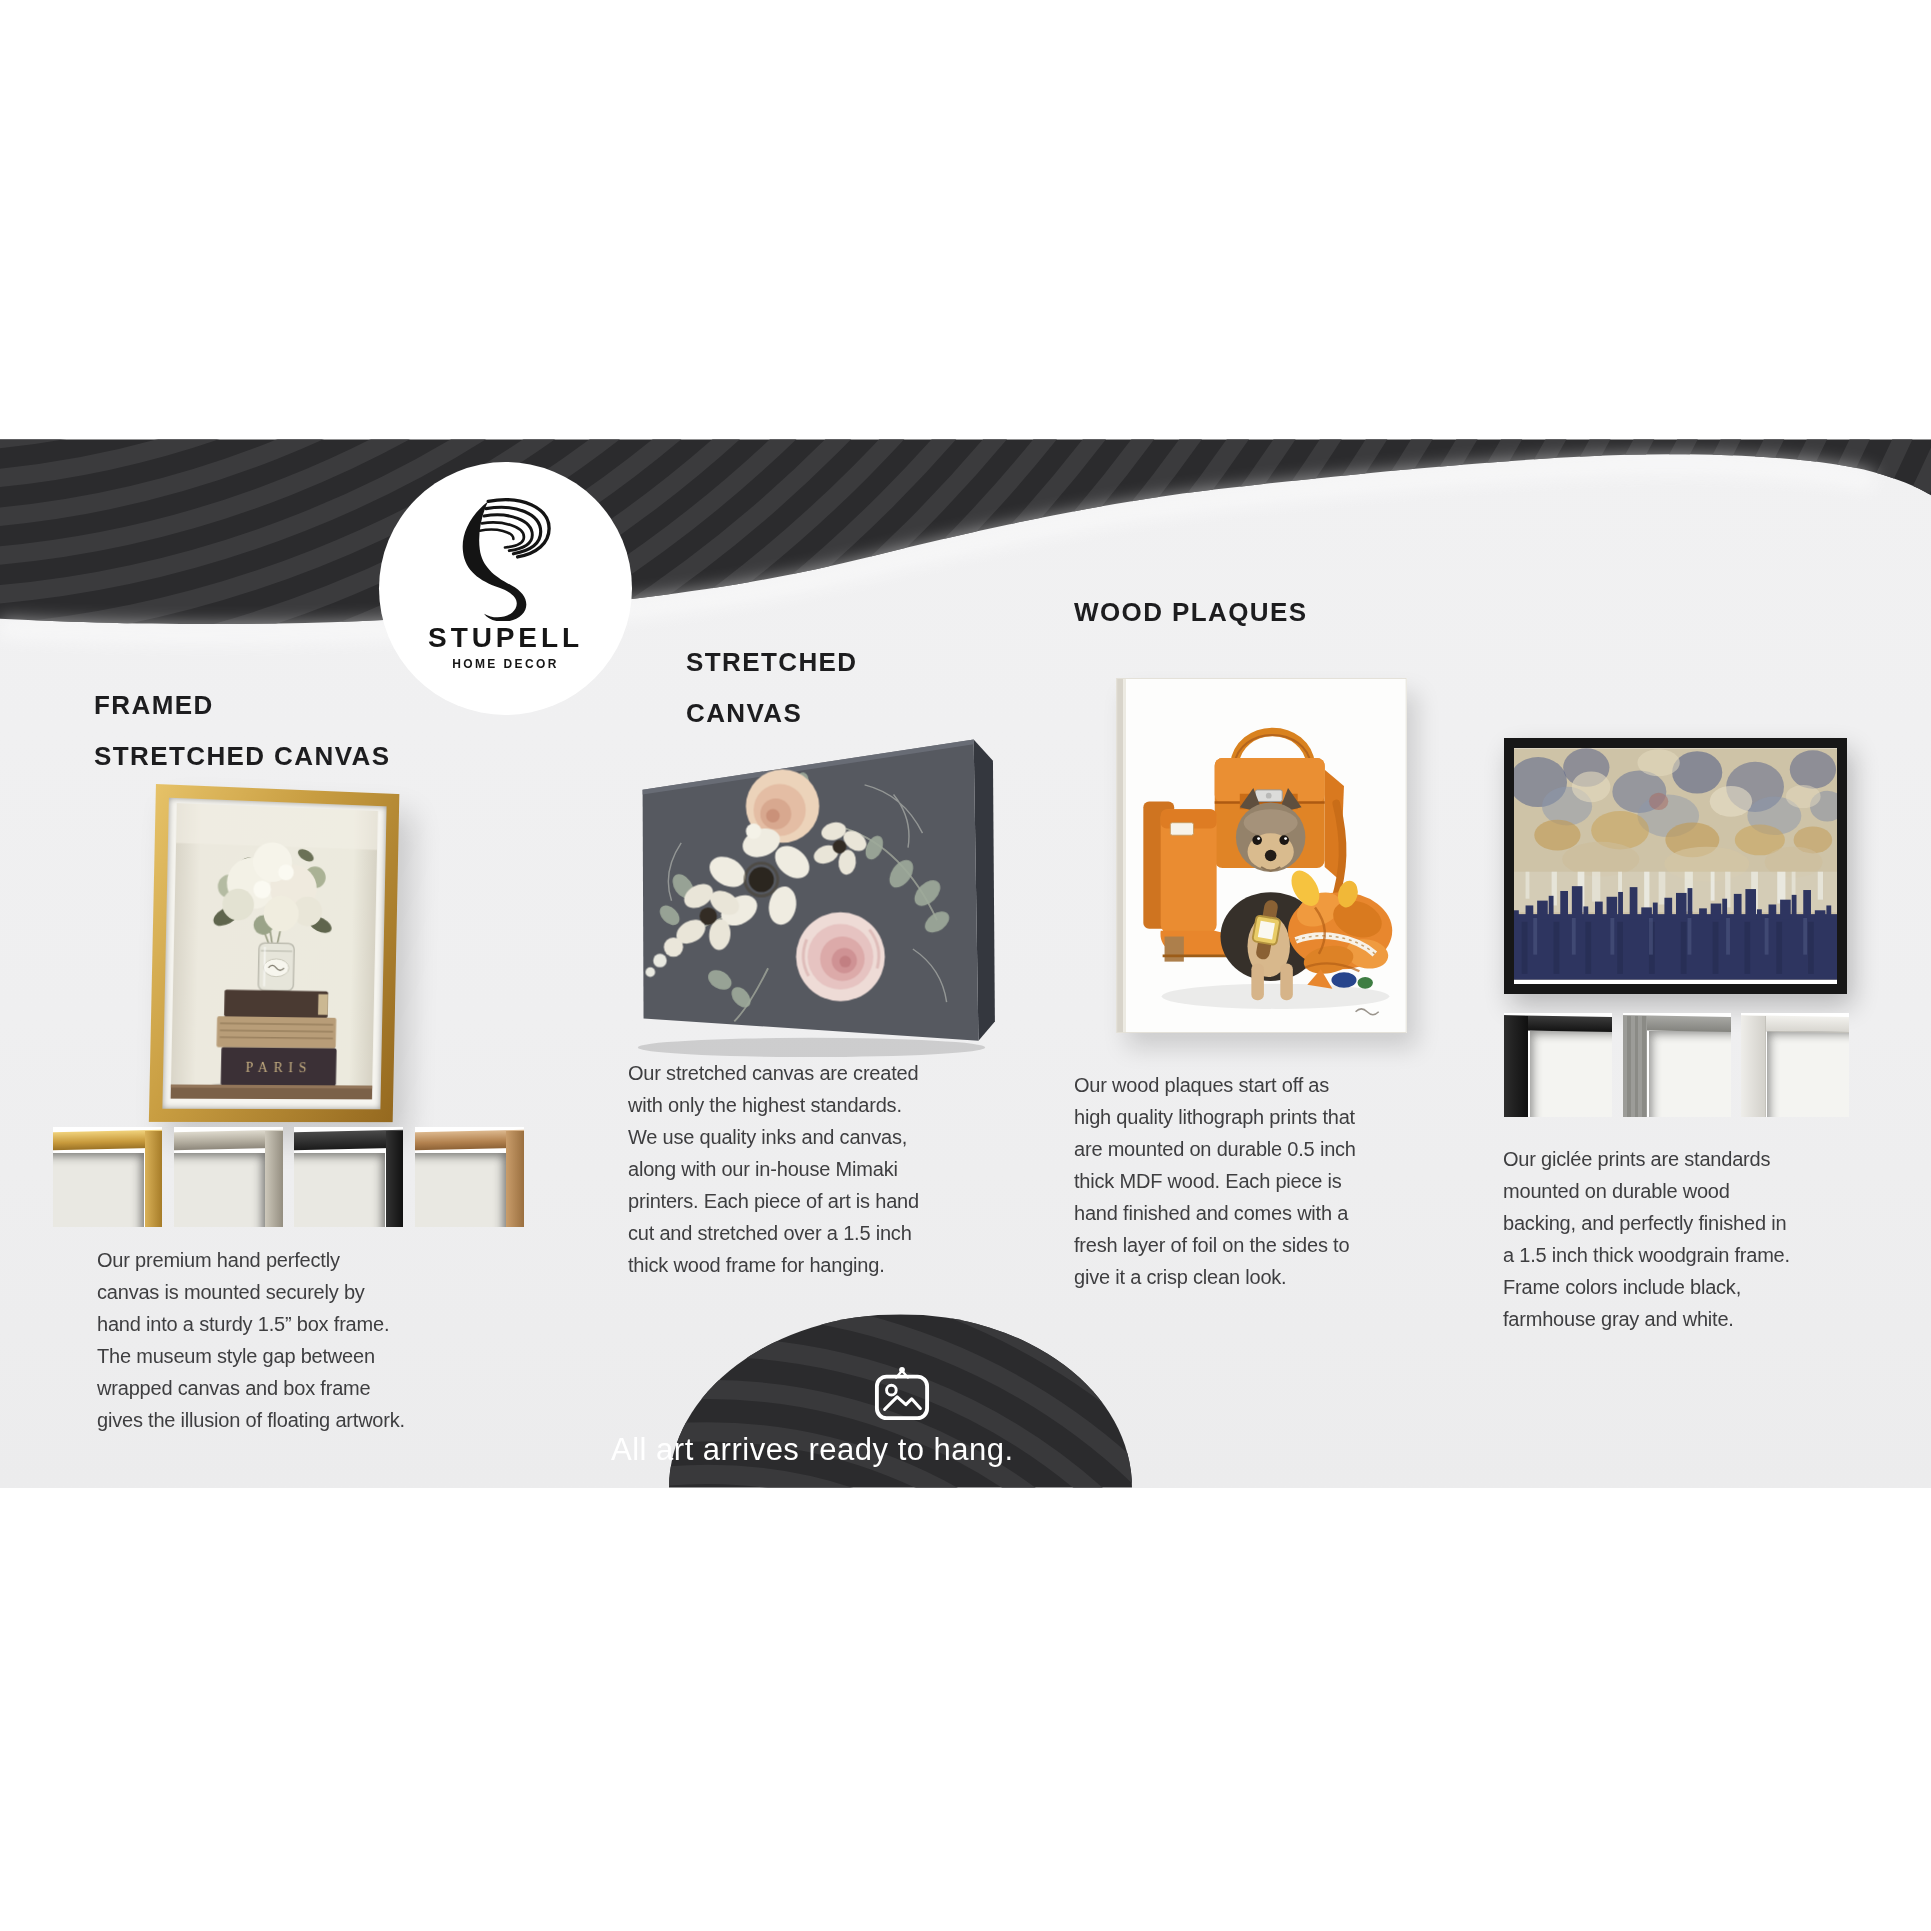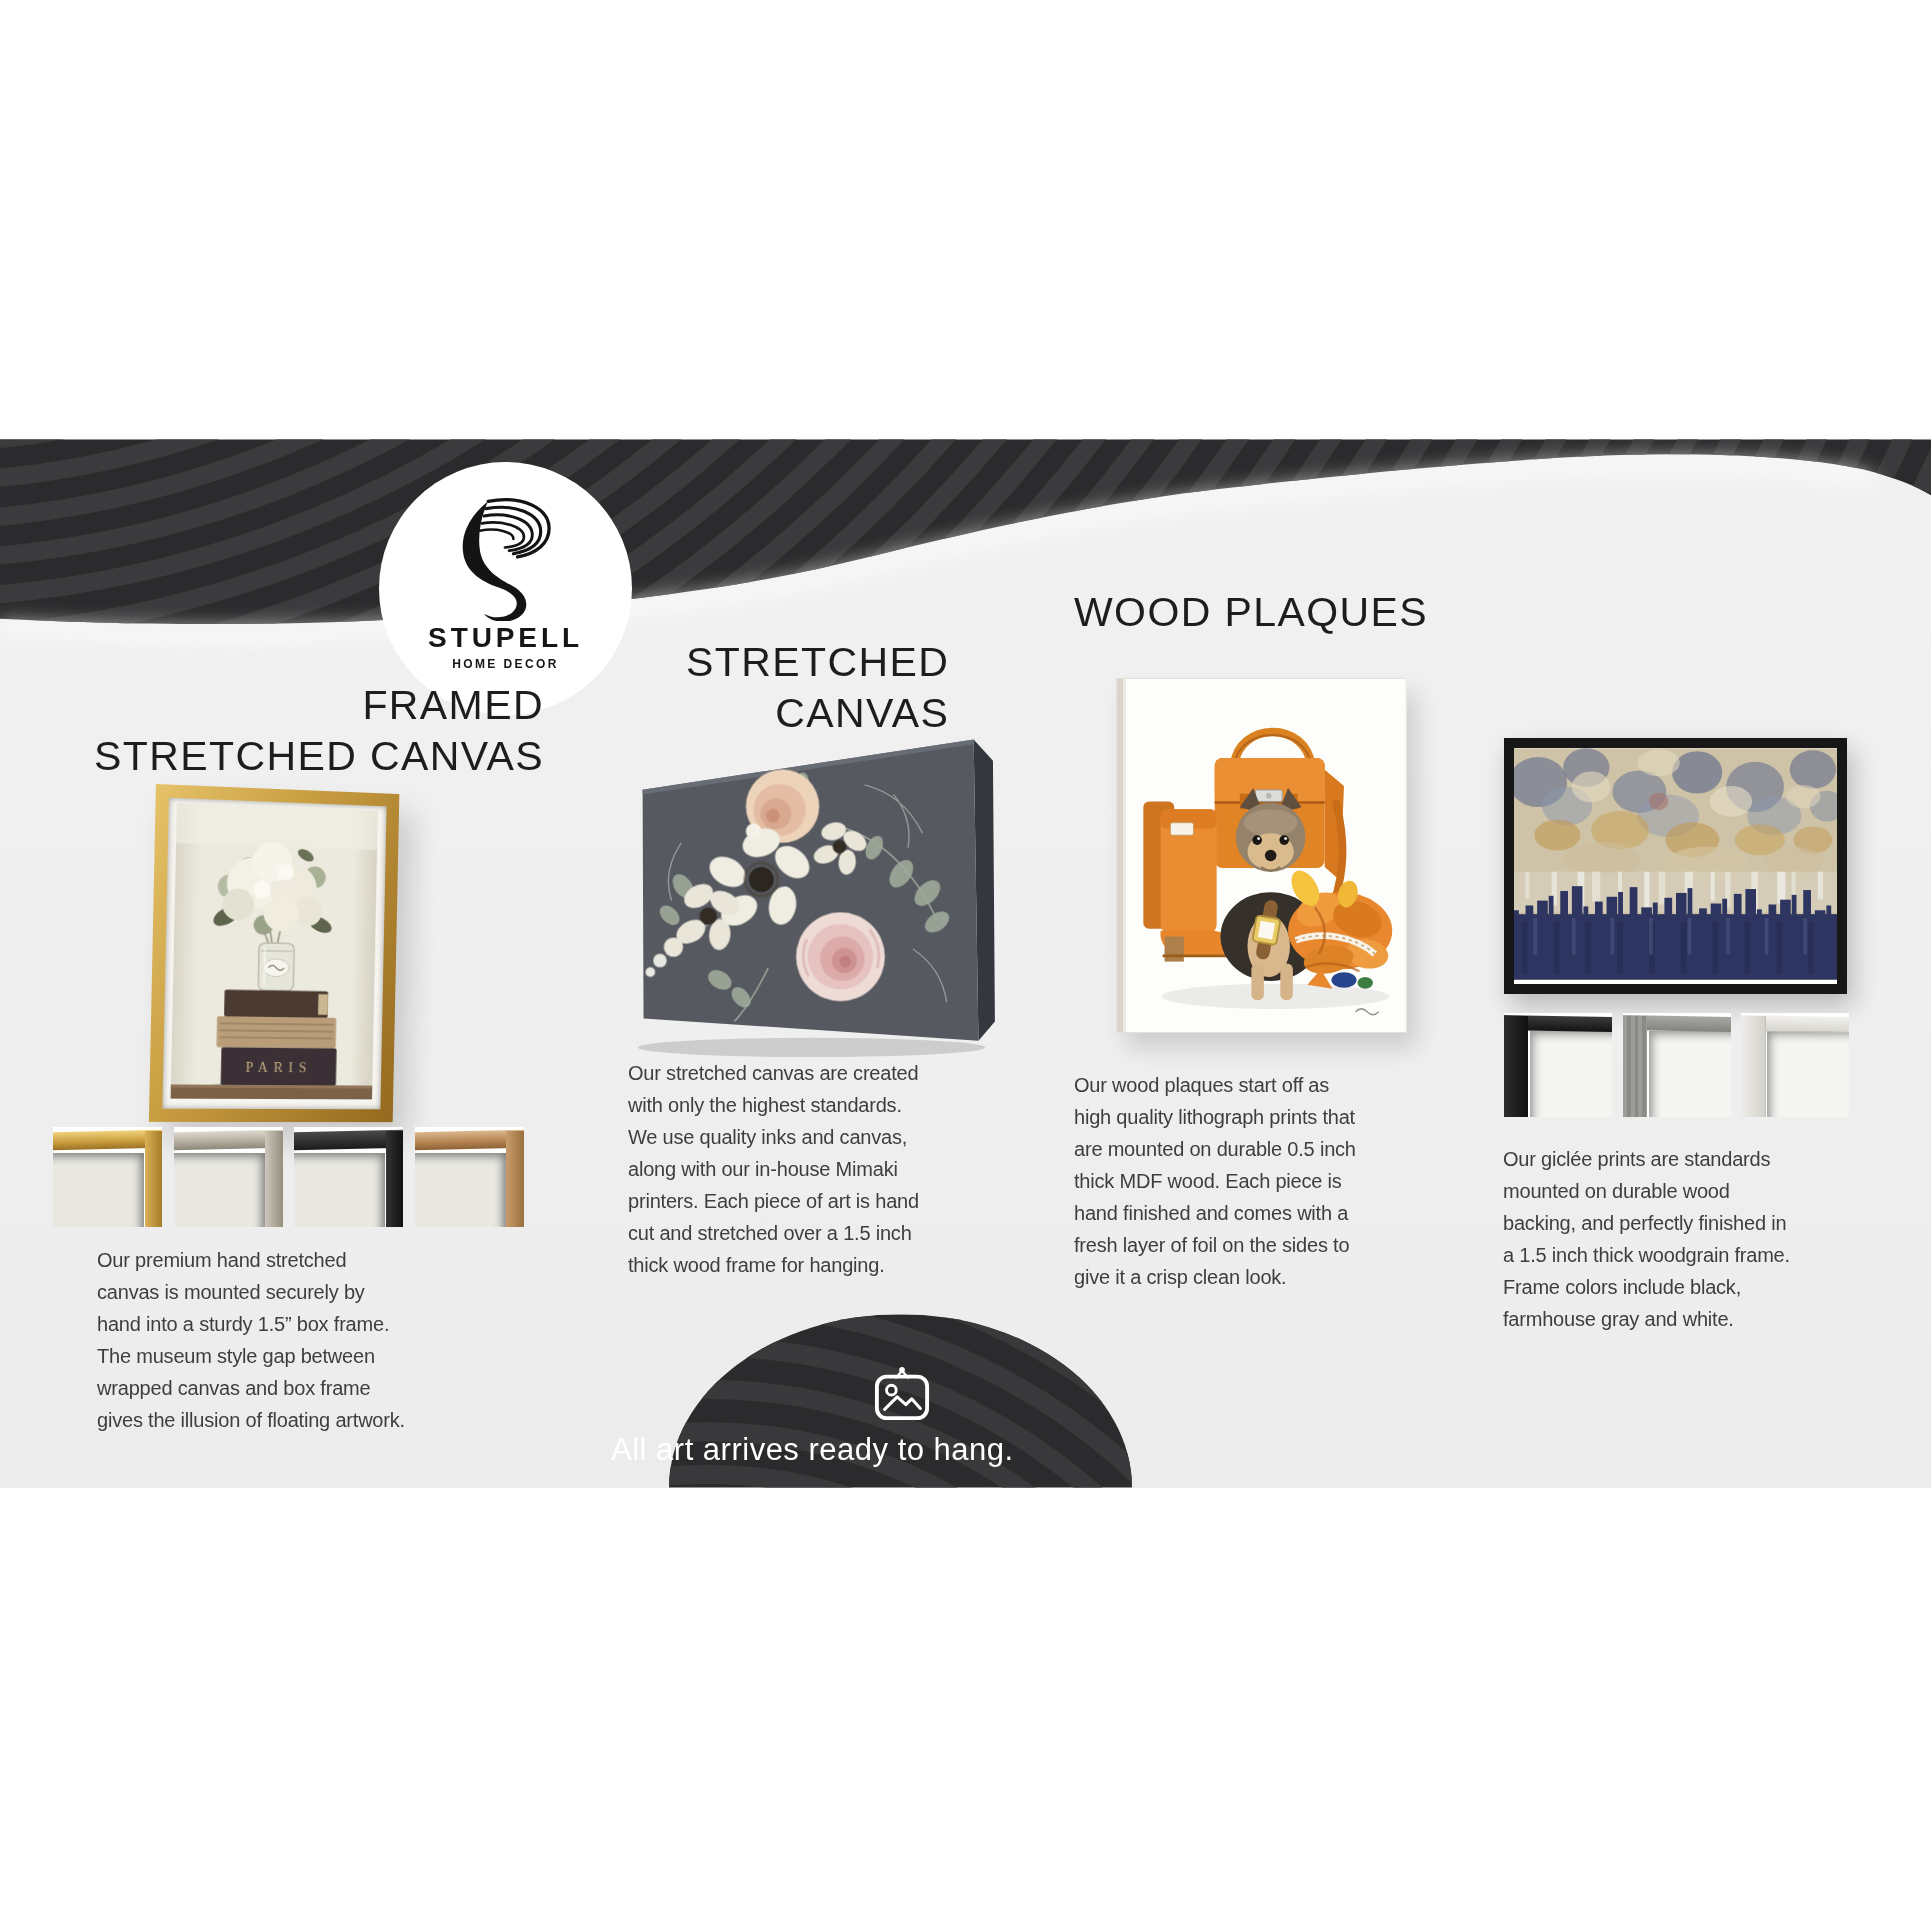--- a/index.html
+++ b/index.html
@@ -3,22 +3,22 @@
 <meta charset="utf-8">
 <style>
   html,body{margin:0;padding:0;background:#ffffff;}
   .stage{position:relative;width:1931px;height:1619px;background:#ffffff;overflow:hidden;
          font-family:"Liberation Sans",sans-serif;border-radius:17px;}
   .hero{position:absolute;left:0;top:439px;width:1931px;height:1049px;
         background:linear-gradient(180deg,#f1f1f2 0%,#efeff0 55%,#ececed 100%);}
   .abs{position:absolute;}
 
   
-  .h-line{font-weight:normal;font-size:41px;line-height:51px;letter-spacing:1.4px;
-          color:#1d1d1f;white-space:nowrap;text-align:right;}
+  .h-line{font-weight:bold;font-size:26px;line-height:51px;letter-spacing:1.4px;
+          color:#1d1d1f;white-space:nowrap;}
 
   
   .p-line{font-size:20px;line-height:32px;color:#3e3e40;white-space:nowrap;letter-spacing:-0.2px;}
 
   
   .logo-badge{width:253px;height:253px;border-radius:50%;background:#ffffff;}
   .logo-name{position:absolute;left:0;width:253px;top:160px;text-align:center;
              font-size:28px;font-weight:600;letter-spacing:3.9px;color:#161616;}
   .logo-tag{position:absolute;left:0;width:253px;top:195px;text-align:center;
             font-size:12px;font-weight:600;letter-spacing:2.4px;color:#161616;}
@@ -224,21 +224,21 @@
           <div class="sw-right"></div>
       </div>
       <div class="tile c-bronze" title="bronze">
         <div class="sw-canvas"></div>
           <div class="sw-top"></div>
           <div class="sw-right"></div>
       </div>
     </div>
 
     <div class="abs" style="left:97px;top:805px;">
-      <div class="p-line">Our premium hand stretched</div>
+      <div class="p-line">Our premium hand perfectly</div>
       <div class="p-line">canvas is mounted securely by</div>
       <div class="p-line">hand into a sturdy 1.5” box frame.</div>
       <div class="p-line">The museum style gap between</div>
       <div class="p-line">wrapped canvas and box frame</div>
       <div class="p-line">gives the illusion of floating artwork.</div>
     </div>
 
     <div class="abs" style="left:686px;top:198px;">
       <div class="h-line">STRETCHED</div>
       <div class="h-line">CANVAS</div>

